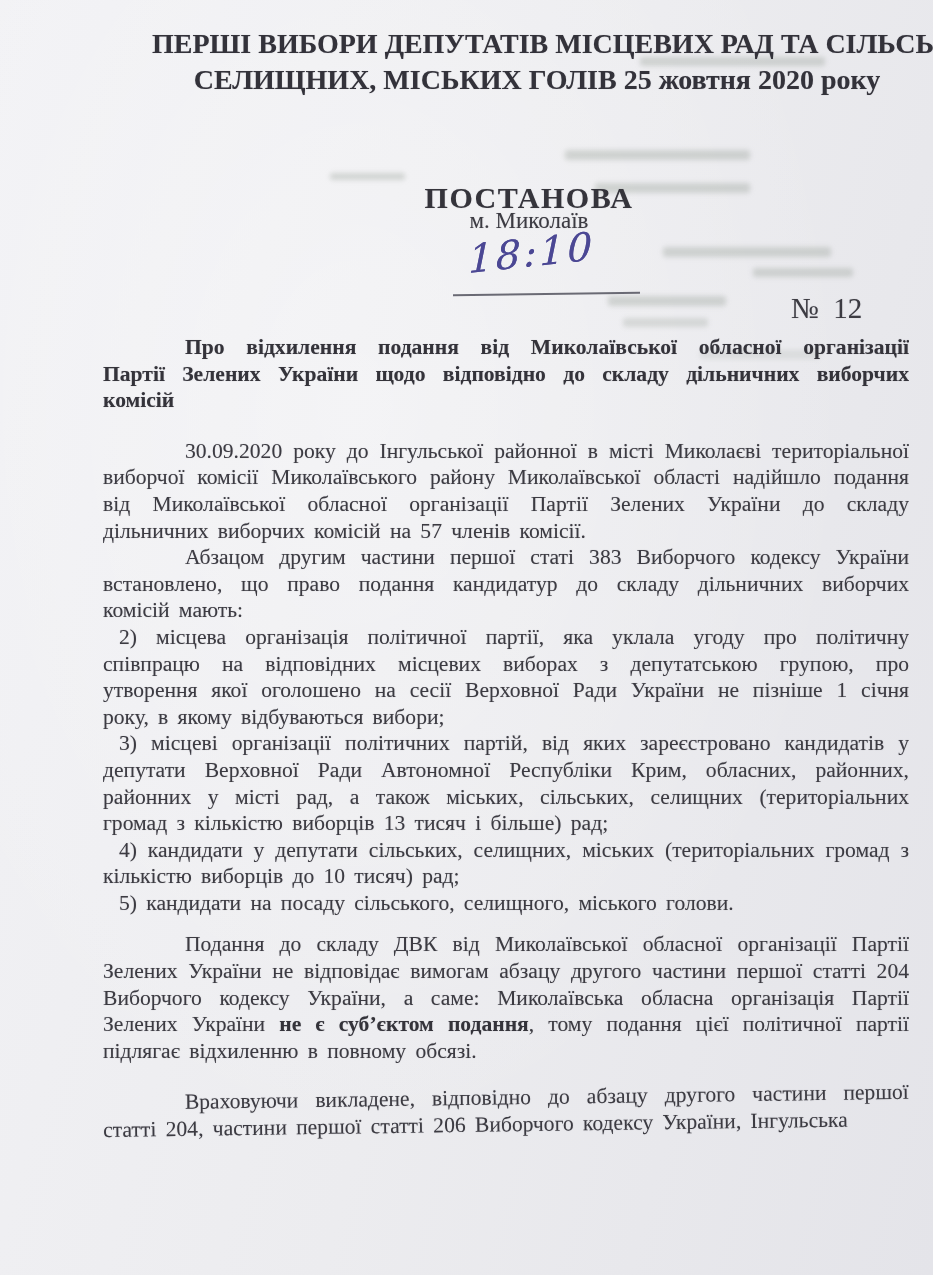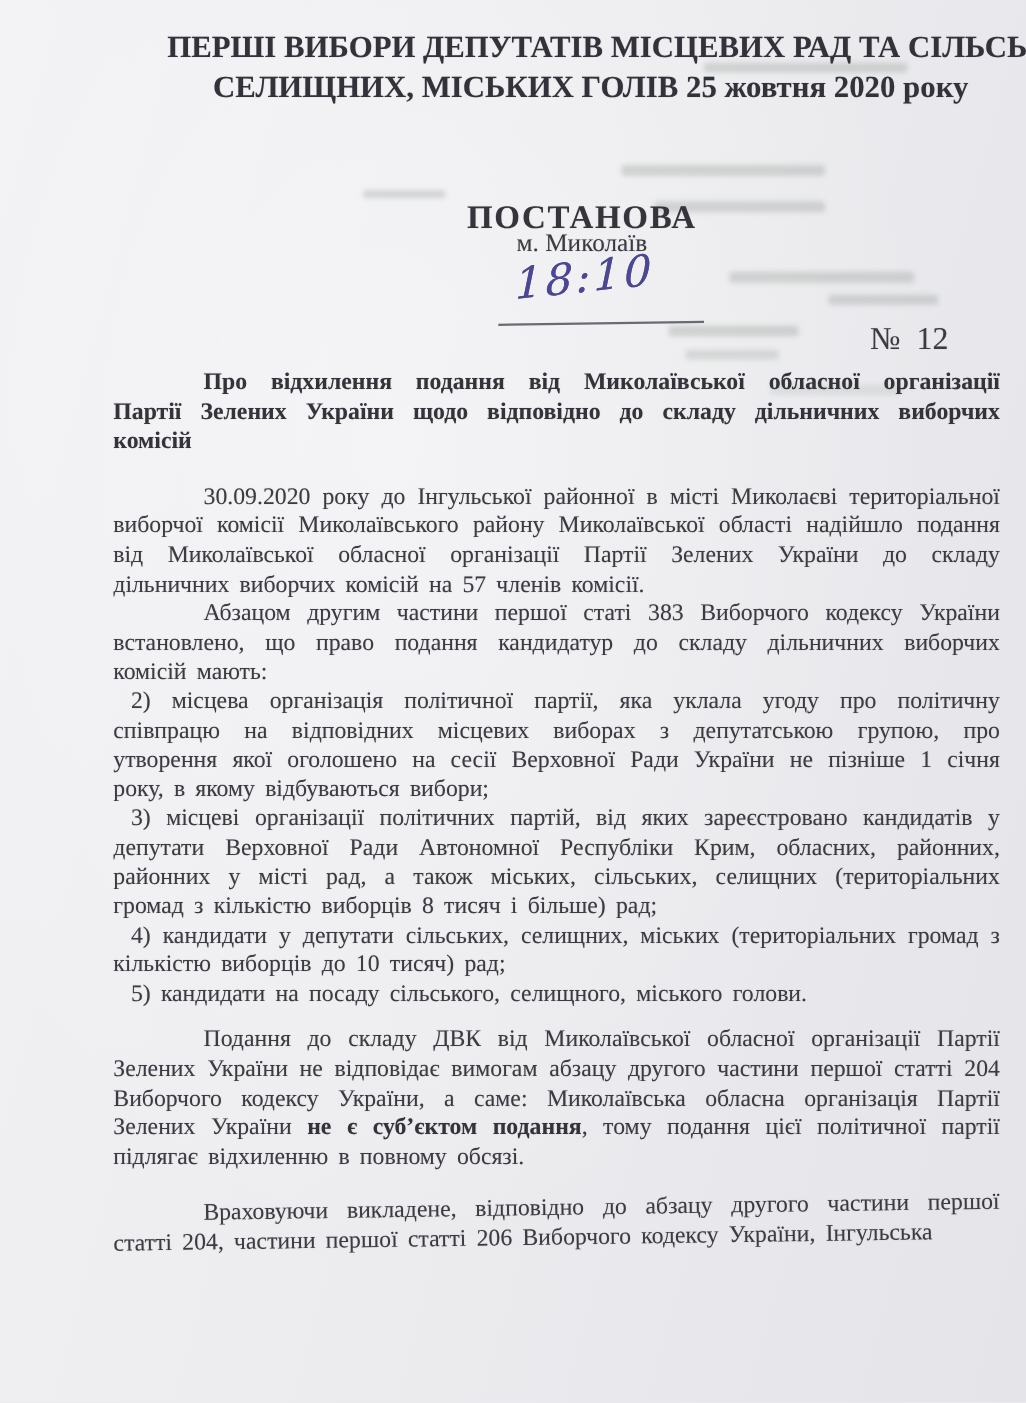--- a/index.html
+++ b/index.html
@@ -100,21 +100,21 @@
   <div class="number soft">№  12</div>
 
   <div class="body-col soft">
     <p class="subject">Про відхилення подання від Миколаївської обласної організації Партії Зелених України щодо відповідно до складу дільничних виборчих комісій</p>
 
     <p class="indent">30.09.2020 року до Інгульської районної в місті Миколаєві територіальної виборчої комісії Миколаївського району Миколаївської області надійшло подання від Миколаївської обласної організації Партії Зелених України до складу дільничних виборчих комісій на 57 членів комісії.</p>
 
     <p class="indent">Абзацом другим частини першої статі 383 Виборчого кодексу України встановлено, що право подання кандидатур до складу дільничних виборчих комісій мають:</p>
 
     <p class="list-item">2) місцева організація політичної партії, яка уклала угоду про політичну співпрацю на відповідних місцевих виборах з депутатською групою, про утворення якої оголошено на сесії Верховної Ради України не пізніше 1 січня року, в якому відбуваються вибори;</p>
-    <p class="list-item">3) місцеві організації політичних партій, від яких зареєстровано кандидатів у депутати Верховної Ради Автономної Республіки Крим, обласних, районних, районних у місті рад, а також міських, сільських, селищних (територіальних громад з кількістю виборців 8 тисяч і більше) рад;</p>
+    <p class="list-item">3) місцеві організації політичних партій, від яких зареєстровано кандидатів у депутати Верховної Ради Автономної Республіки Крим, обласних, районних, районних у місті рад, а також міських, сільських, селищних (територіальних громад з кількістю виборців 13 тисяч і більше) рад;</p>
     <p class="list-item">4) кандидати у депутати сільських, селищних, міських (територіальних громад з кількістю виборців до 10 тисяч) рад;</p>
     <p class="list-item">5) кандидати на посаду сільського, селищного, міського голови.</p>
 
     <p class="indent gap-sm"><span>Подання до складу ДВК від Миколаївської обласної організації Партії Зелених України не відповідає вимогам абзацу другого частини першої статті 204 Виборчого кодексу України, а саме: Миколаївська обласна організація Партії Зелених України </span><span class="bold-inline">не є суб’єктом подання</span><span>, тому подання цієї політичної партії підлягає відхиленню в повному обсязі.</span></p>
 
     <p class="indent gap-lg tilt">Враховуючи викладене, відповідно до абзацу другого частини першої статті 204, частини першої статті 206 Виборчого кодексу України, Інгульська</p>
   </div>
 
 </div>
 

